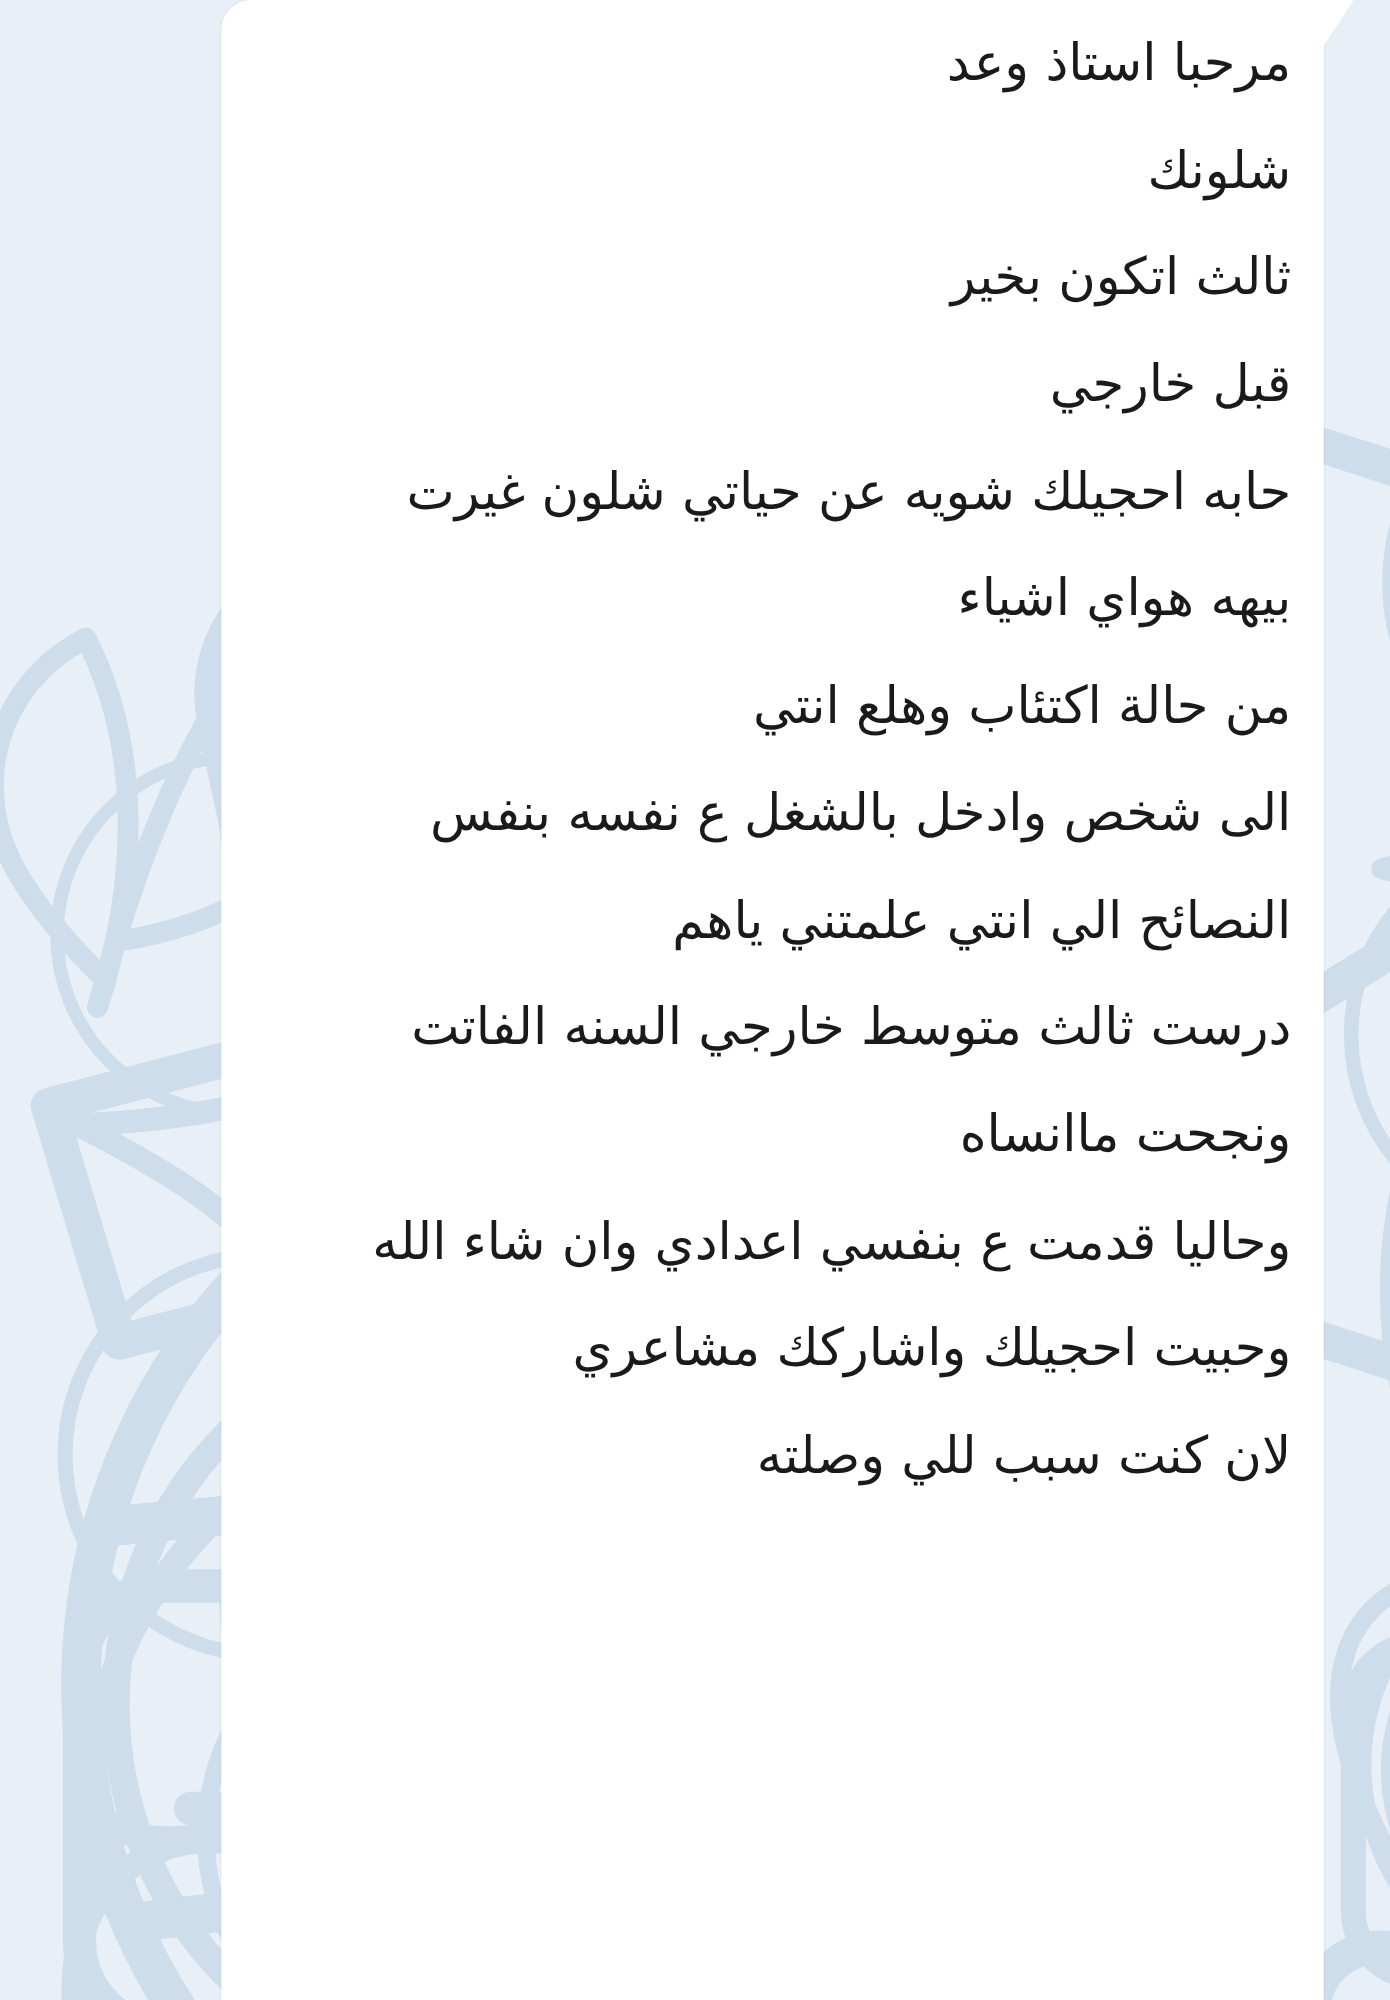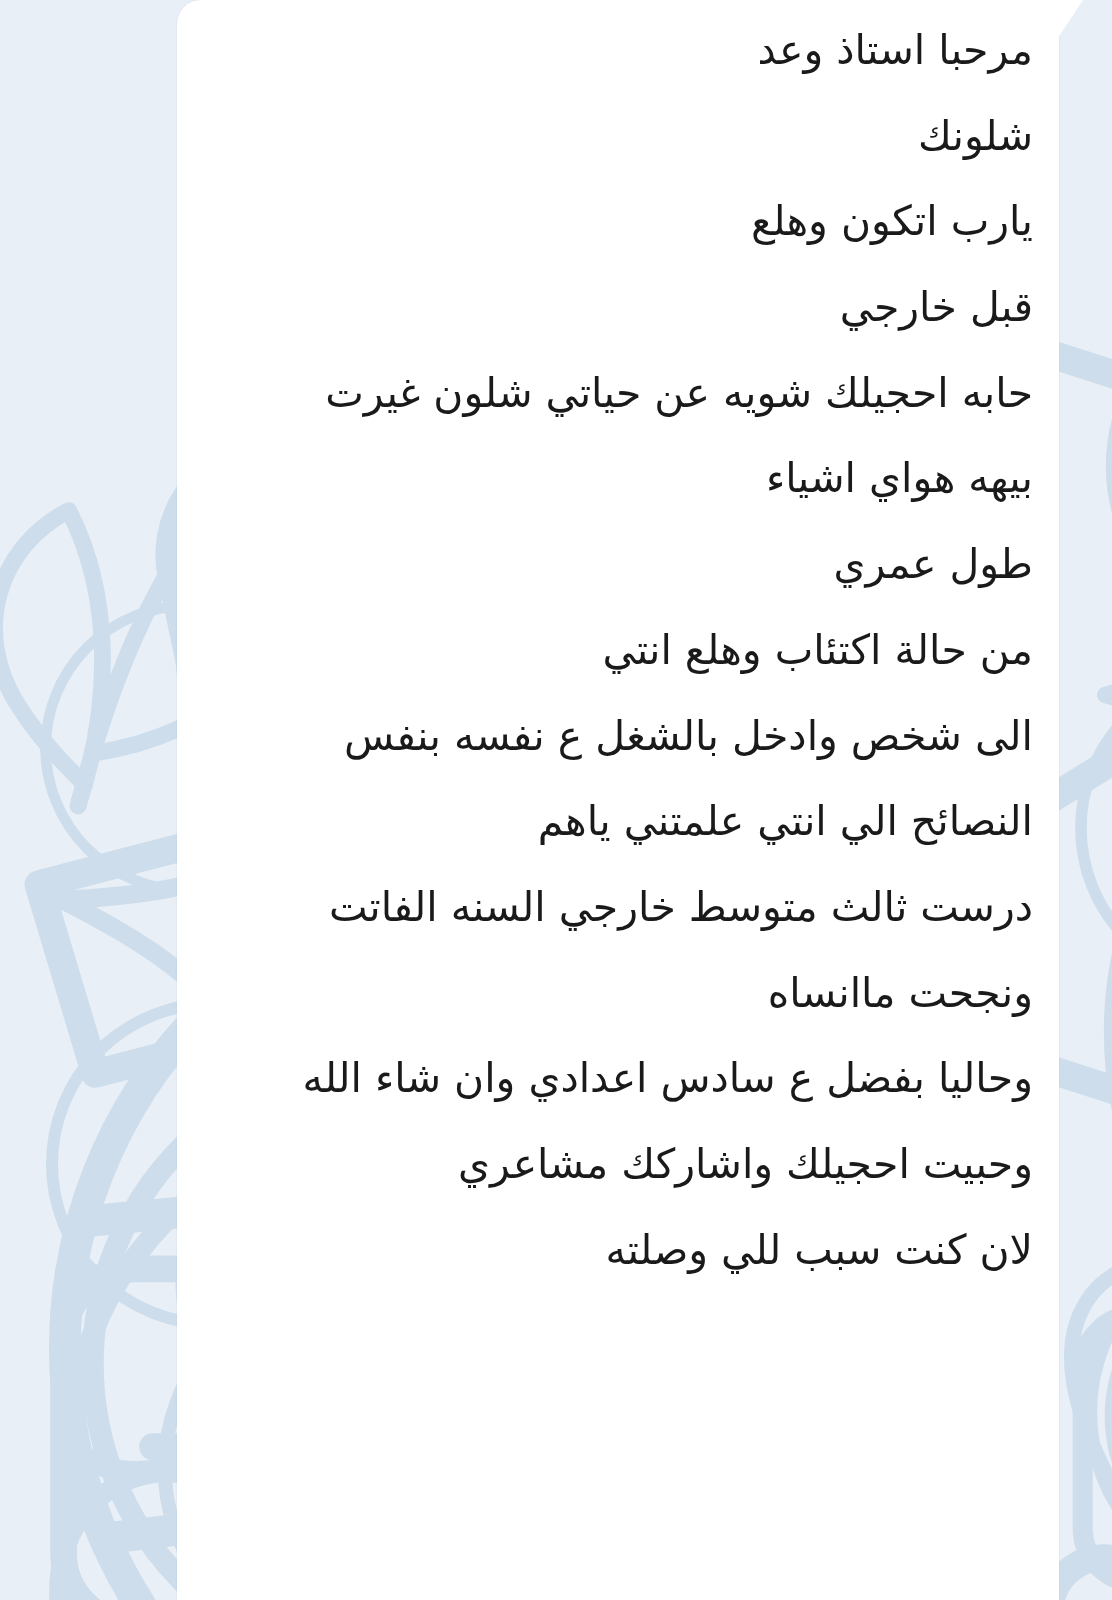--- a/index.html
+++ b/index.html
@@ -166,31 +166,30 @@
   <use href="#i-cloud" transform="translate(1060,1324) scale(0.65)"></use>
   <use href="#i-dot" transform="translate(1092,1388) scale(0.4)"></use>
   <use href="#i-sparkle" transform="translate(1046,1424) scale(0.6)"></use>
   <use href="#i-moon" transform="translate(1056,1512) rotate(-20) scale(0.5)"></use>
 </svg>
 
 <div class="bubble">
   <div class="msg-text">
     <div class="line">مرحبا استاذ وعد</div>
     <div class="line">شلونك</div>
-    <div class="line">يارب اتكون وهلع</div>
+    <div class="line">ثالث اتكون بخير</div>
     <div class="line">قبل خارجي</div>
     <div class="line">حابه احجيلك شويه عن حياتي شلون غيرت</div>
     <div class="line">بيهه هواي اشياء</div>
-    <div class="line">طول عمري</div>
     <div class="line">من حالة اكتئاب وهلع انتي</div>
     <div class="line">الى شخص وادخل بالشغل ع نفسه بنفس</div>
     <div class="line">النصائح الي انتي علمتني ياهم</div>
     <div class="line">درست ثالث متوسط خارجي السنه الفاتت</div>
     <div class="line">ونجحت ماانساه</div>
-    <div class="line">وحاليا بفضل ع سادس اعدادي وان شاء الله</div>
+    <div class="line">وحاليا قدمت ع بنفسي اعدادي وان شاء الله</div>
     <div class="line">وحبيت احجيلك واشاركك مشاعري</div>
     <div class="line">لان كنت سبب للي وصلته</div>
   </div>
 </div>
 
 <svg class="bubble-tail" xmlns="http://www.w3.org/2000/svg" width="25" height="38" viewBox="0 0 25 38">
   <polygon points="0,0 25,0 0,38" fill="#ffffff"></polygon>
 </svg>
 
 </body></html>

